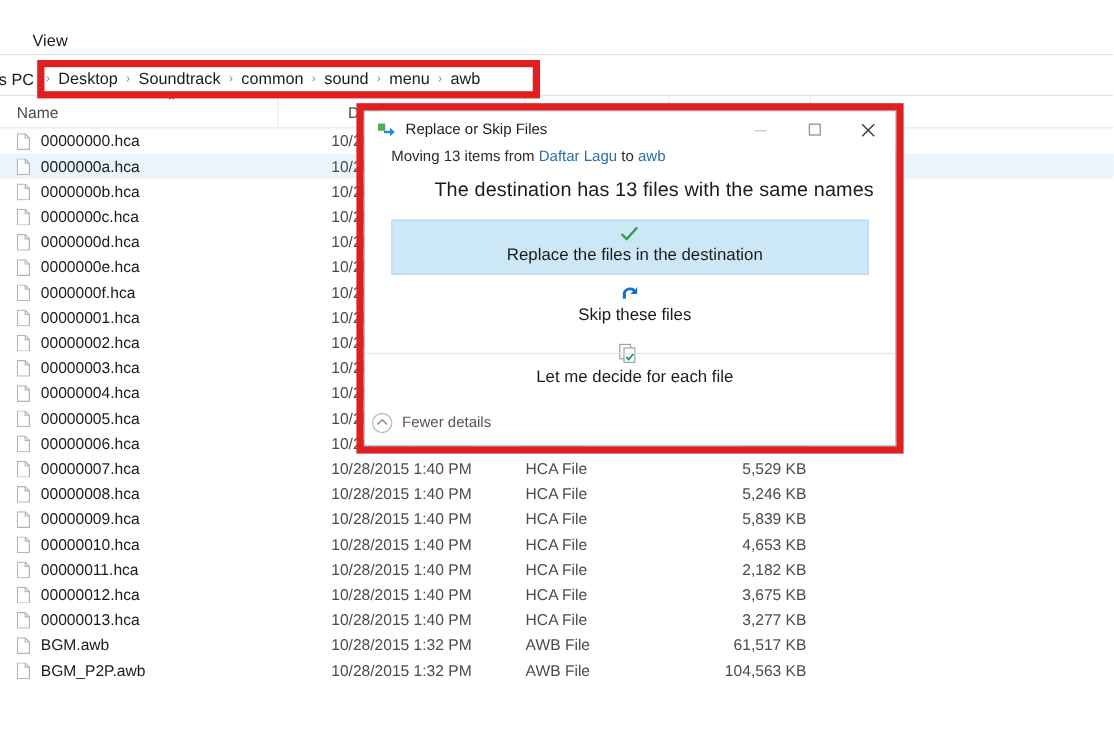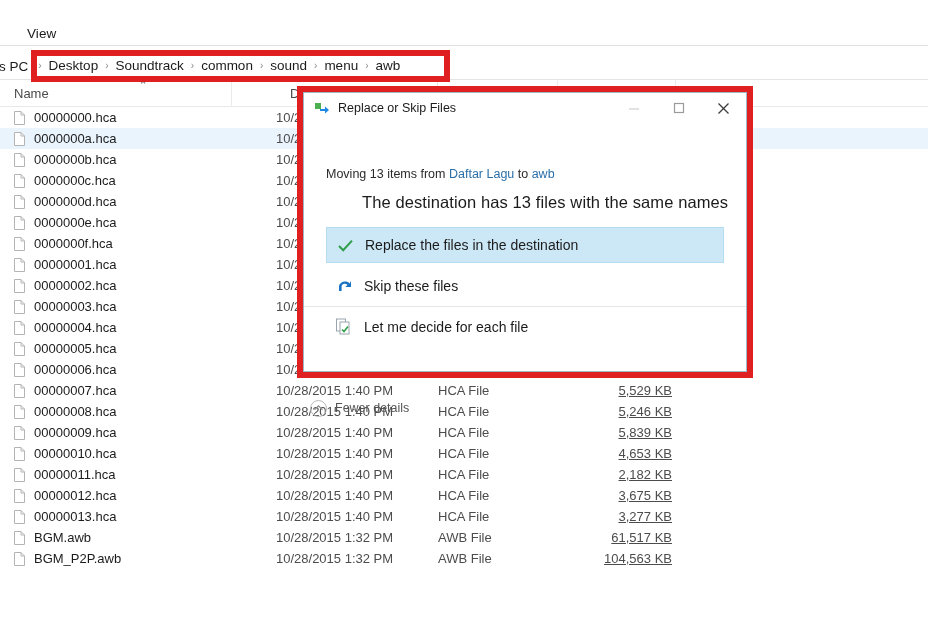--- a/index.html
+++ b/index.html
@@ -148,21 +148,20 @@
     width: 120px;
     color: #4c4c4c;
     white-space: nowrap;
   }
   .cell-size {
     width: 118px;
     color: #4c4c4c;
     text-align: right;
     padding-right: 4px;
     white-space: nowrap;
-    text-decoration: underline;
   }
 
   
   .annot {
     position: absolute;
     border: 6px solid #e02020;
     pointer-events: none;
   }
   .annot-breadcrumb {
     left: 31px; top: 50px;
@@ -176,21 +175,20 @@
   
   .dialog {
     position: absolute;
     left: 303px; top: 92px;
     width: 444px; height: 280px;
     background: #ffffff;
     border: 1px solid #9ab8c8;
     box-shadow: 0 0 6px rgba(0,0,0,.10);
     display: flex;
     flex-direction: column;
-    gap: 44px;
   }
   .dlg-titlebar {
     position: relative;
     height: 30px;
     flex: none;
     display: flex;
     align-items: center;
     background: #ffffff;
   }
   .dlg-title-icon {
@@ -235,27 +233,28 @@
     margin-top: 12px;
     font-size: 16.5px;
     color: #1b1b1b;
     white-space: nowrap;
     letter-spacing: .1px;
     margin-left: 36px;
   }
 
   .options { margin-top: 15px; }
   .option {
-    height: 36px;
+    height: 46px;
     display: flex;
     align-items: center;
     padding-left: 8px;
     font-size: 14px;
     color: #1b1b1b;
     white-space: nowrap;
+    flex-direction: column;
   }
   .option.highlight {
     background: #cce8f7;
     border: 1px solid #b6dcf0;
   }
   .option + .option { margin-top: 5px; }
   .opt-icon {
     width: 20px; height: 20px;
     margin-right: 10px;
     flex: none;

